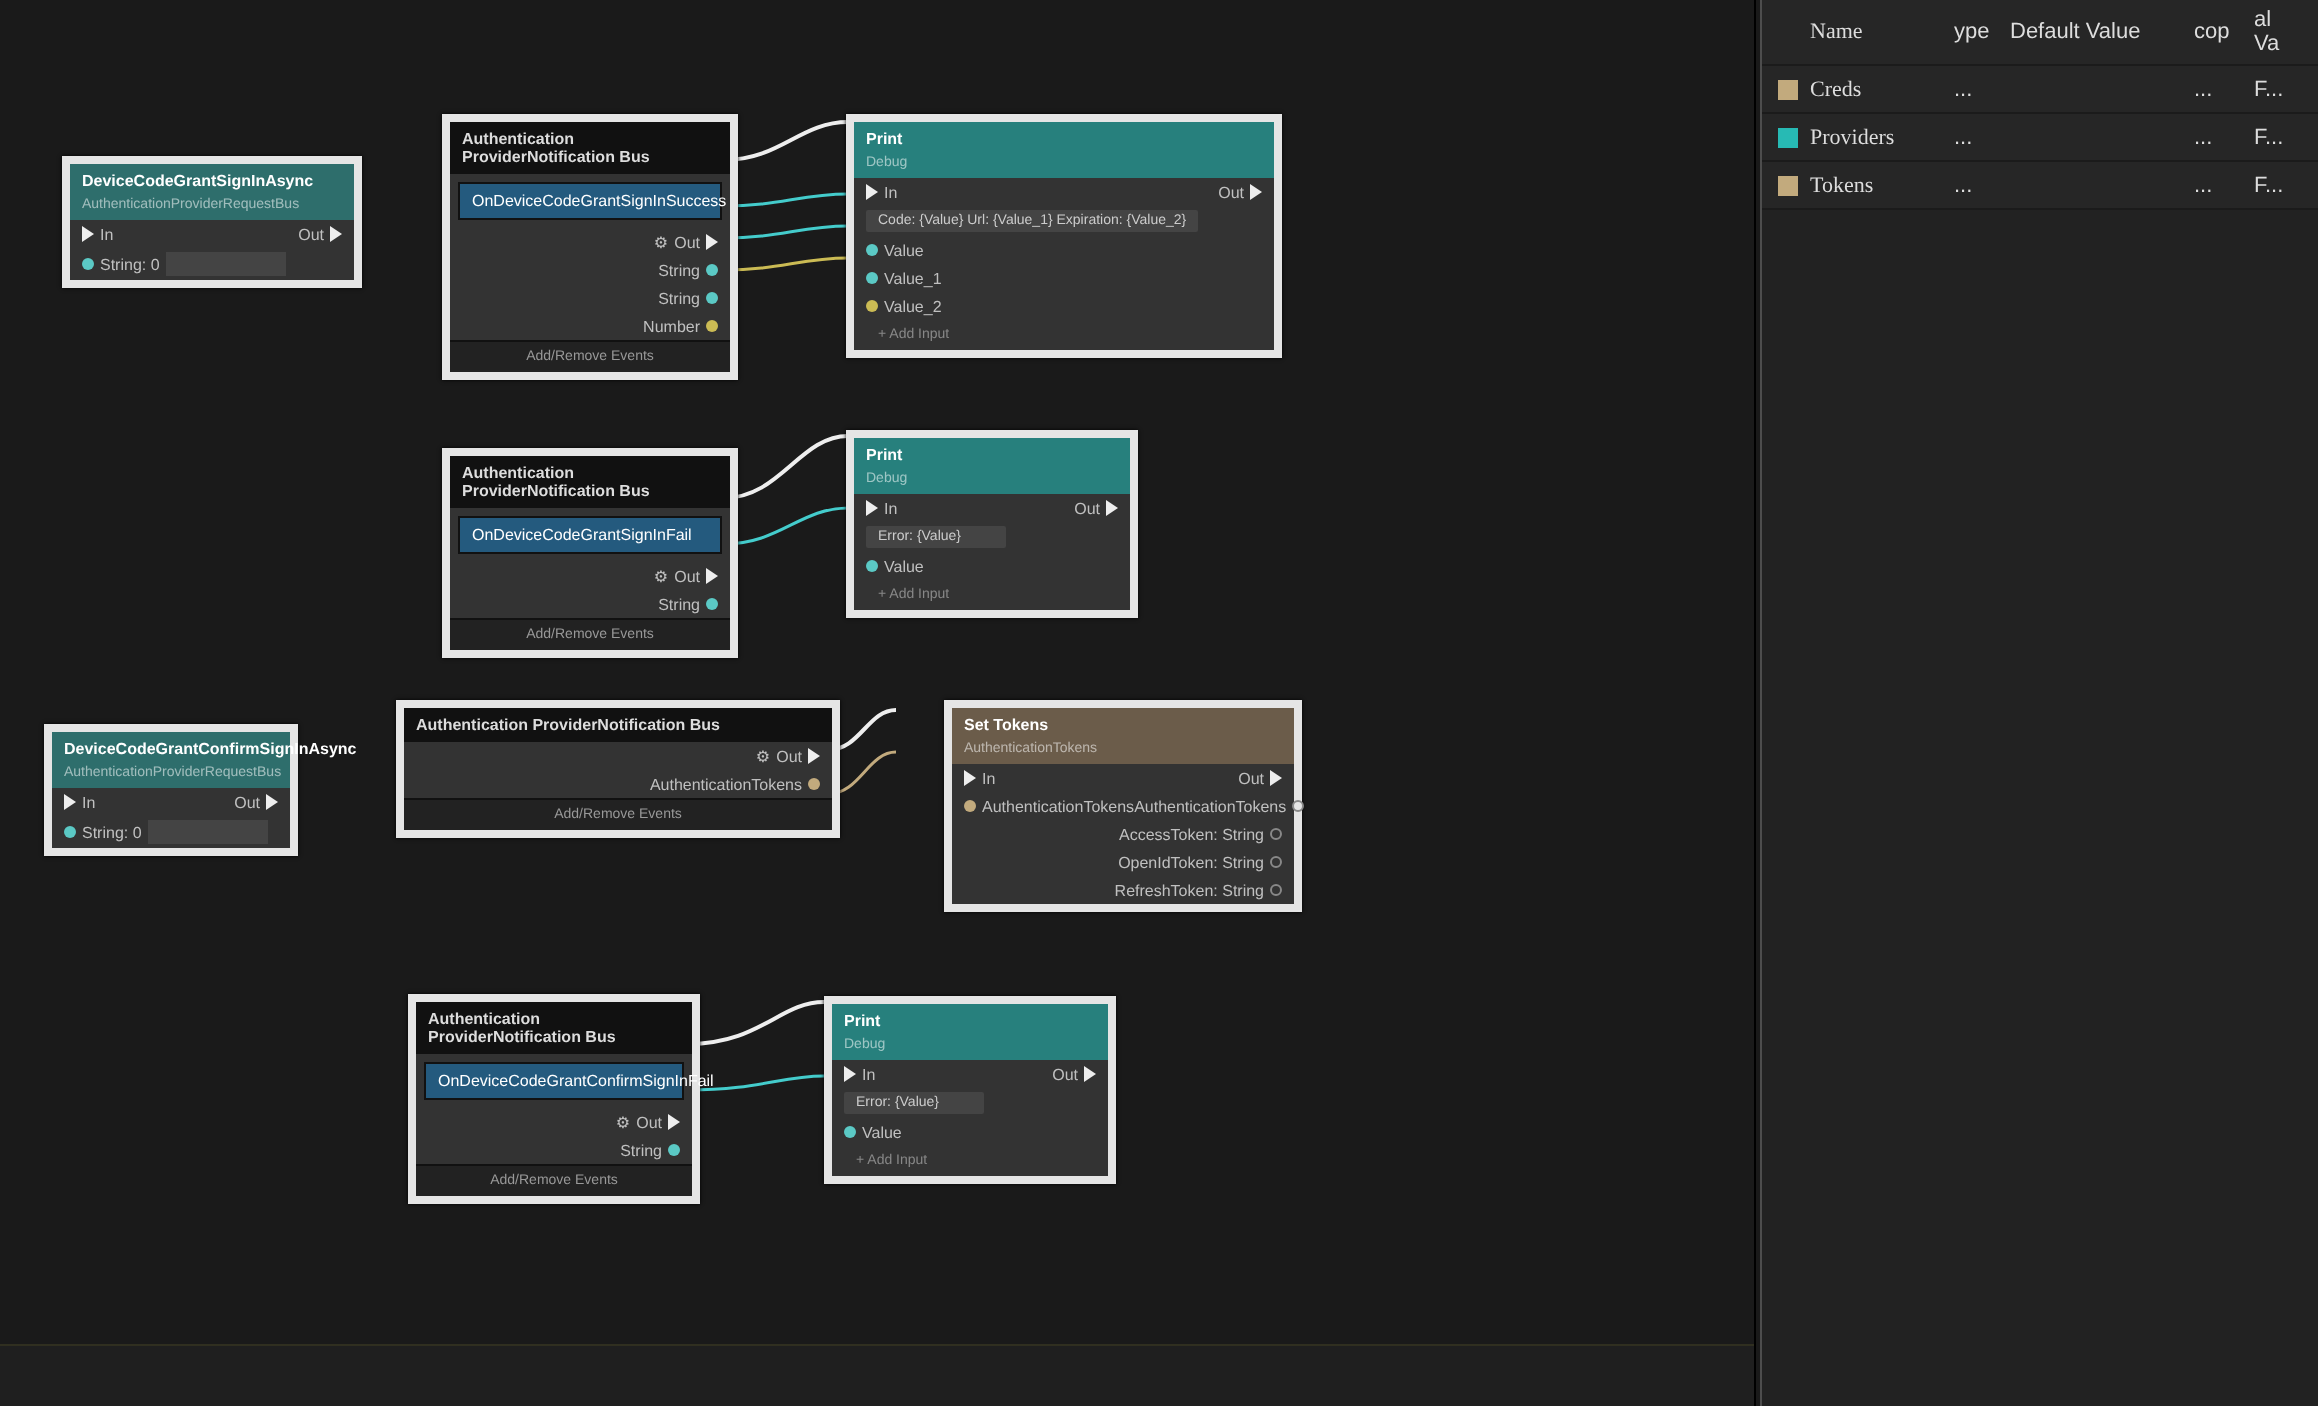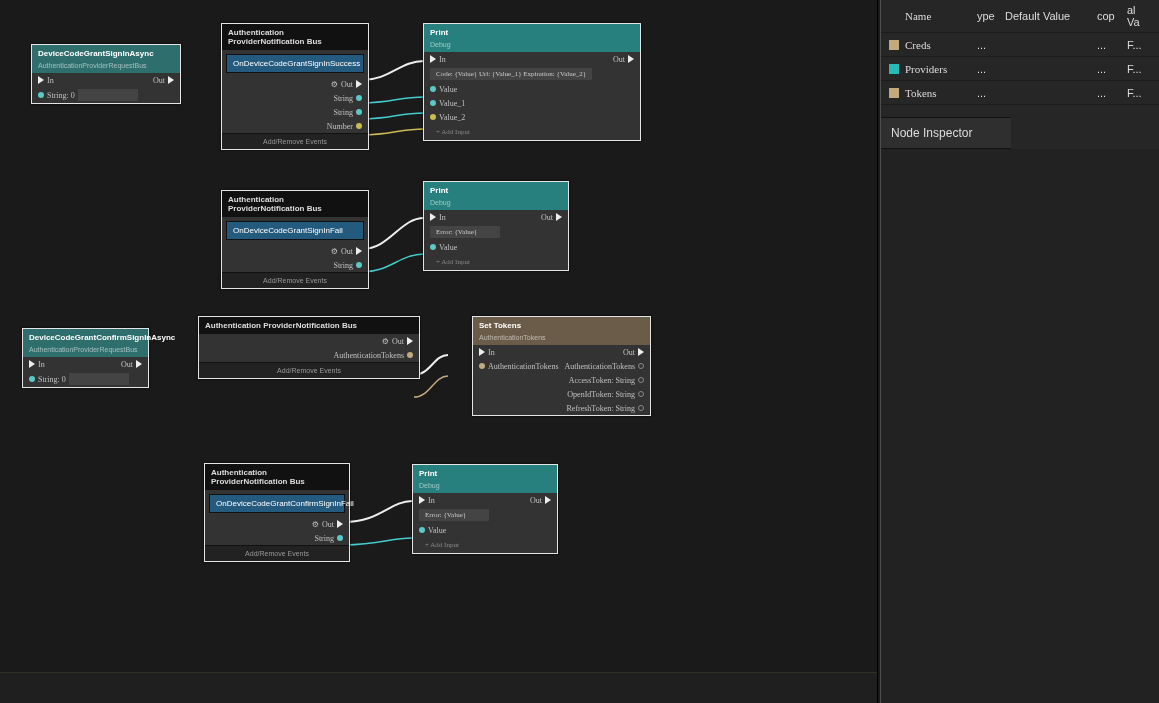--- a/index.html
+++ b/index.html
@@ -32,23 +32,24 @@
   svg.links {
     position: absolute;
     left: 0; top: 0;
     width: 878px; height: 703px;
     pointer-events: none;
   }
 
   .node {
     position: absolute;
     background: #333333;
-    border: 1px solid #e5e5e5;
+    border: 4px solid #e5e5e5;
     font-size: 8px;
     box-shadow: 0 0 2px #000;
+    margin-top: 34px;
   }
   .node .title {
     padding: 4px 6px;
     font-weight: bold;
     font-size: 8px;
   }
   .node .subtitle {
     padding: 0 6px 4px 6px;
     font-size: 7px;
     color: rgba(255,255,255,.55);
@@ -65,21 +66,20 @@
     color:#fff;
     font-size:8px;
   }
 
   .row {
     display:flex;
     justify-content:space-between;
     align-items:center;
     padding:2px 6px;
     min-height:14px;
-    font-family:Liberation Serif, serif;
   }
   .row .l, .row .r {
     display:flex; align-items:center; gap:3px;
   }
   .row .r { justify-content:flex-end; }
 
   .port {
     width:6px; height:6px;
     border-radius:50%;
     background:#5bc9c5;
@@ -510,15 +510,14 @@
           </span>
           <span class="col-name">Tokens</span>
           <span class="col-type">...</span>
           <span class="col-def"></span>
           <span class="col-cop">...</span>
           <span class="col-alv">F...</span>
         </div>
       </div>
   </div>
 
-  <div class="inspector-hdr">Node Inspector</div>
   <div class="inspector-body"></div>
 </div>
 
 </body></html>

